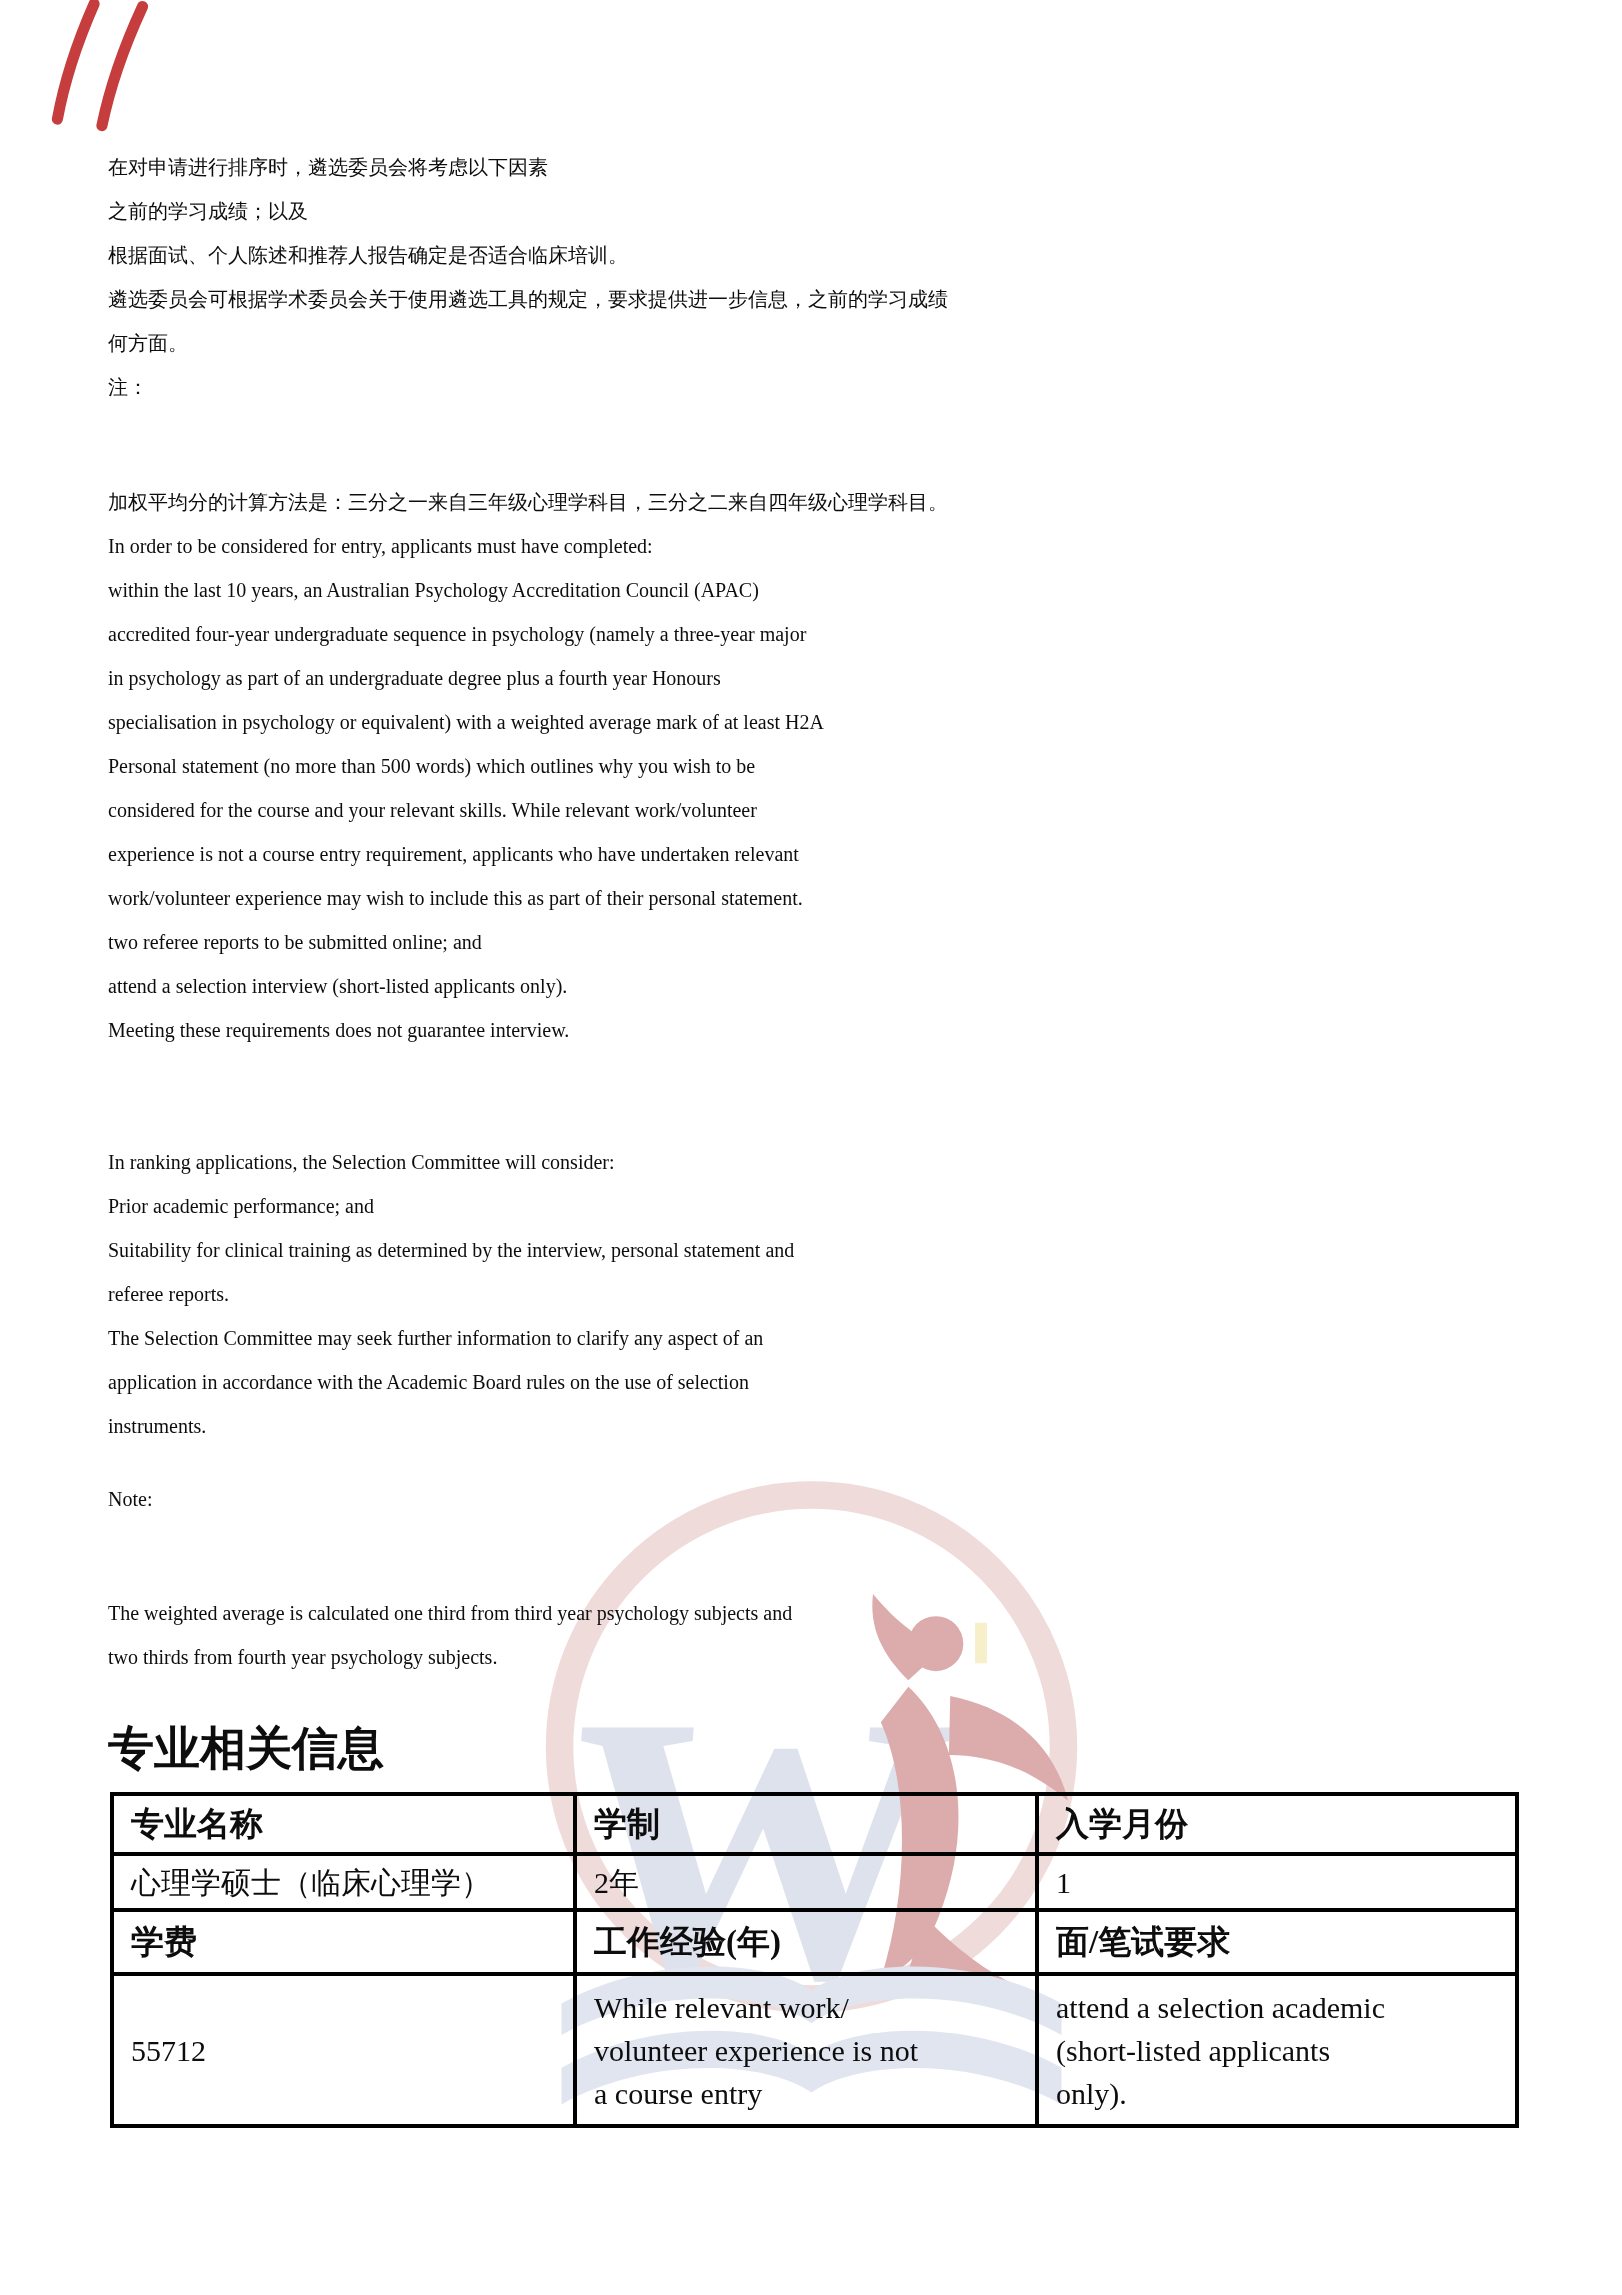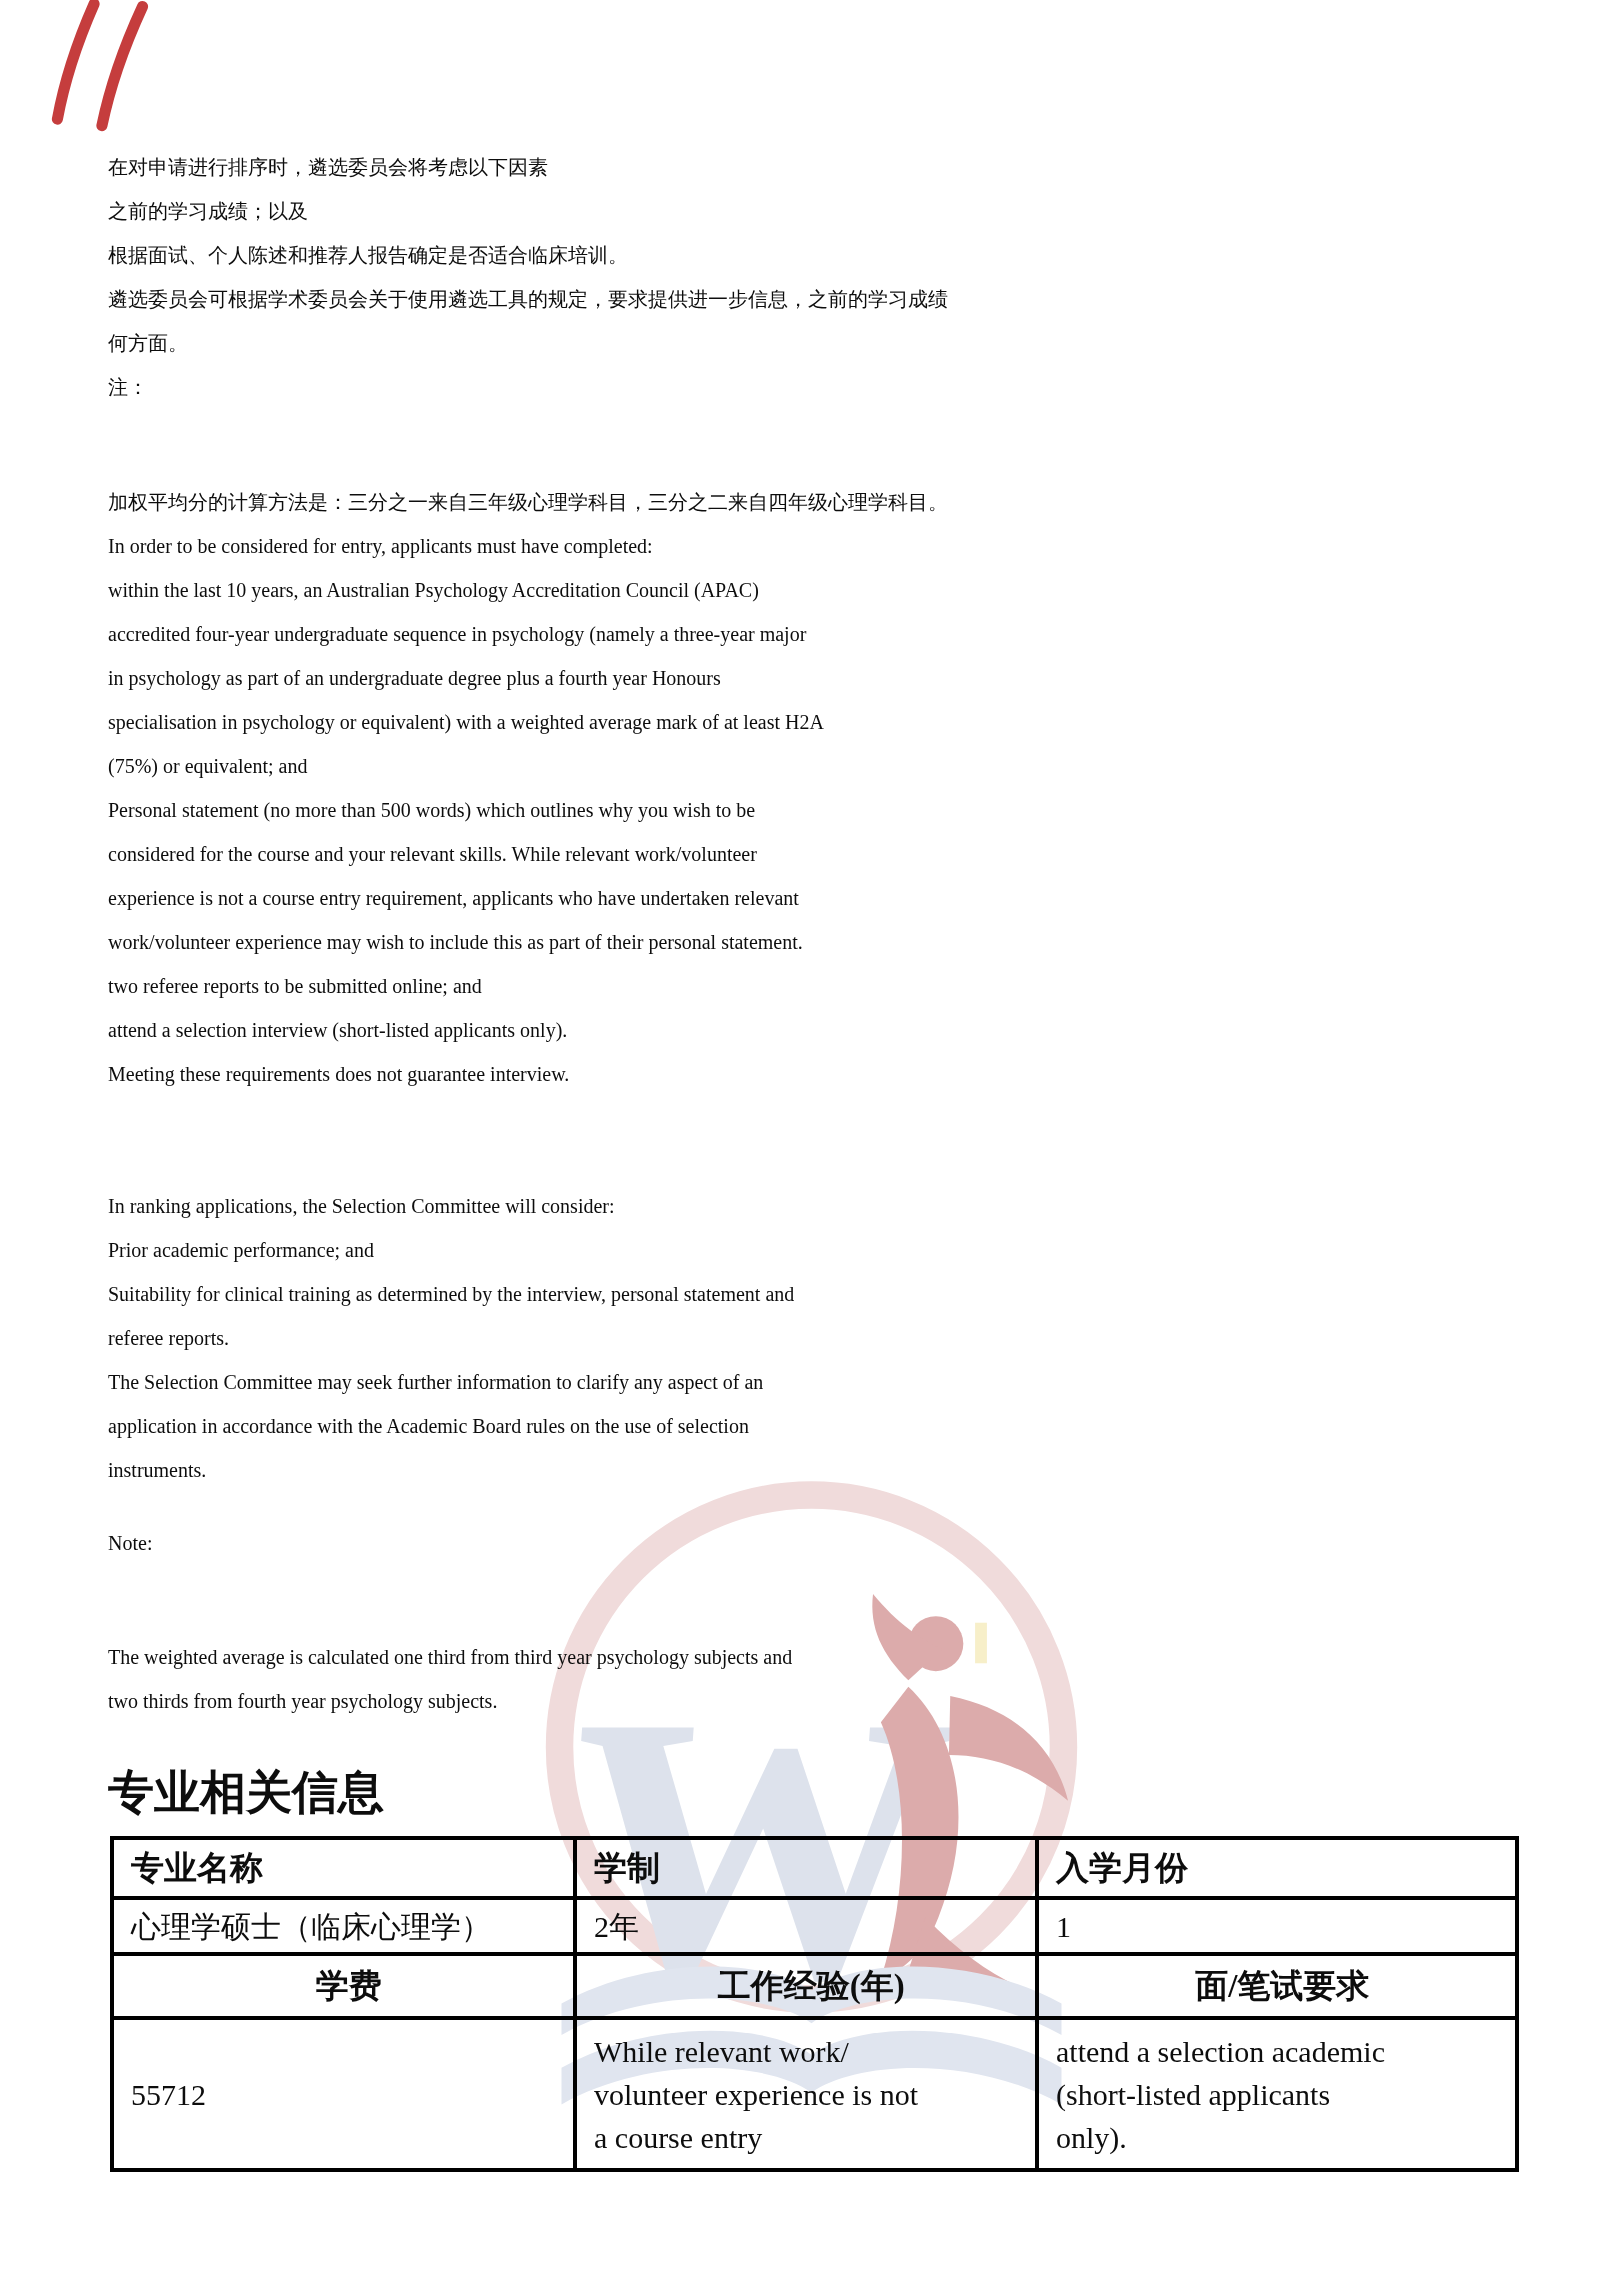--- a/index.html
+++ b/index.html
@@ -39,21 +39,21 @@
   }
   table.info td{
     border:4.6px solid #000;
     padding:3.9px 6.5px 3.9px 17px;
     vertical-align:middle;
     font-size:30px;line-height:41px;
   }
   tr.hrow td{font-weight:bold;font-size:33px;}
   tr.r1{height:60px;}
   tr.r2{height:56px;}
-  tr.r3{height:64px;text-align:center;}
+  tr.r3{height:64px;}
   tr.r4{height:152px;}
   .cell-line{font-size:30px;line-height:43px;}
 </style>
 </head>
 <body>
 
 <div class="page">
 
   <svg class="corner-mark" viewBox="0 0 230 220">
     <path d="M 96 6 C 74 56, 52 116, 40 182" stroke="#c53d3d" stroke-width="17" fill="none" stroke-linecap="round"></path>
@@ -88,21 +88,20 @@
     <div class="line">根据面试、个人陈述和推荐人报告确定是否适合临床培训。</div>
     <div class="line">遴选委员会可根据学术委员会关于使用遴选工具的规定，要求提供进一步信息，之前的学习成绩</div>
     <div class="line">何方面。</div>
     <div class="line">注：</div>
     <div class="line gap-a">加权平均分的计算方法是：三分之一来自三年级心理学科目，三分之二来自四年级心理学科目。</div>
     <div class="line">In order to be considered for entry, applicants must have completed:</div>
     <div class="line">within the last 10 years, an Australian Psychology Accreditation Council (APAC)</div>
     <div class="line">accredited four-year undergraduate sequence in psychology (namely a three-year major</div>
     <div class="line">in psychology as part of an undergraduate degree plus a fourth year Honours</div>
     <div class="line">specialisation in psychology or equivalent) with a weighted average mark of at least H2A</div>
-    <div class="line">(75%) or equivalent; and</div>
     <div class="line">Personal statement (no more than 500 words) which outlines why you wish to be</div>
     <div class="line">considered for the course and your relevant skills. While relevant work/volunteer</div>
     <div class="line">experience is not a course entry requirement, applicants who have undertaken relevant</div>
     <div class="line">work/volunteer experience may wish to include this as part of their personal statement.</div>
     <div class="line">two referee reports to be submitted online; and</div>
     <div class="line">attend a selection interview (short-listed applicants only).</div>
     <div class="line">Meeting these requirements does not guarantee interview.</div>
     <div class="line gap-b">In ranking applications, the Selection Committee will consider:</div>
     <div class="line">Prior academic performance; and</div>
     <div class="line">Suitability for clinical training as determined by the interview, personal statement and</div>

